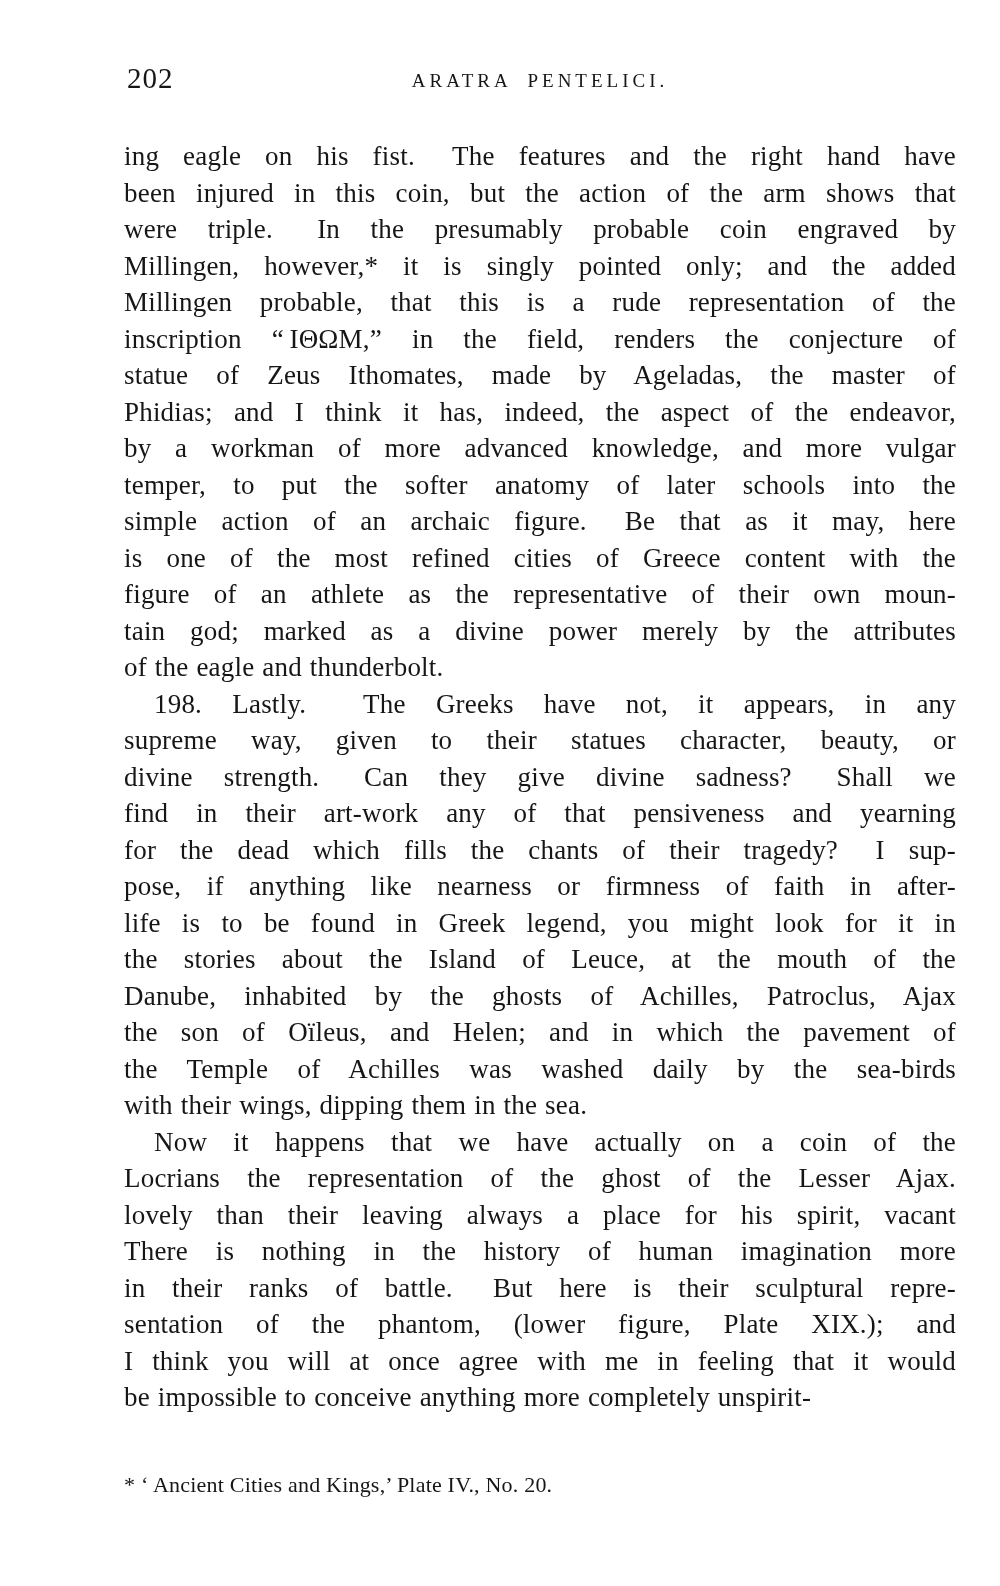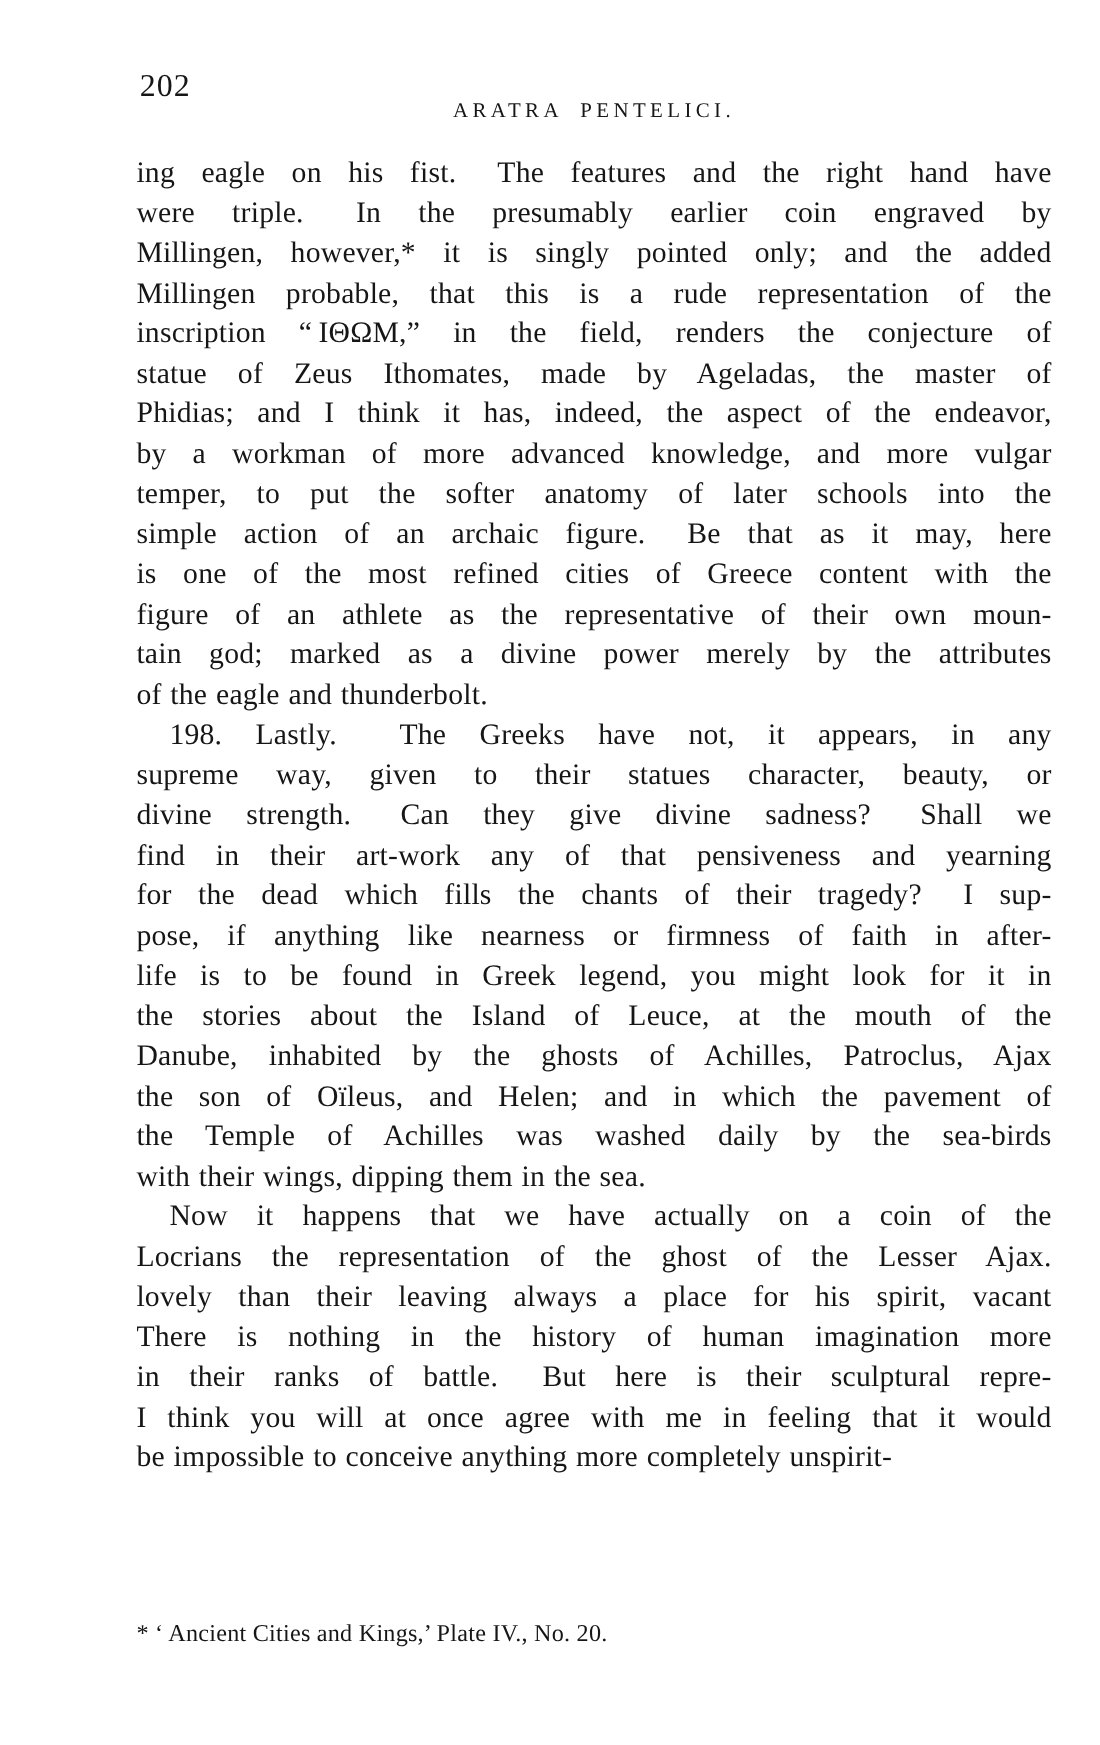--- a/index.html
+++ b/index.html
@@ -25,21 +25,20 @@
   }
   .running-head {
     position: absolute;
     left: 124px;
     width: 832px;
     top: 70px;
     text-align: center;
     font-size: 19px;
     letter-spacing: 4px;
     word-spacing: 8px;
-    margin-top: 20px;
   }
   .body-text {
     position: absolute;
     left: 124px;
     top: 138px;
     width: 832px;
     font-size: 27px;
     line-height: 36.5px;
     letter-spacing: 0.2px;
     word-spacing: 1px;
@@ -70,21 +69,22 @@
 
 <div class="page">
 
   <span class="page-number">202</span>
 
   <span class="running-head">ARATRA PENTELICI.</span>
 
   <main class="body-text">
     <div class="paragraph">
         <div class="line">ing eagle on his fist.  The features and the right hand have</div>
-        <div class="line">were triple.  In the presumably earlier coin engraved by</div>
+        <div class="line">been injured in this coin, but the action of the arm shows that</div>
+        <div class="line">were triple.  In the presumably probable coin engraved by</div>
         <div class="line">Millingen, however,* it is singly pointed only; and the added</div>
         <div class="line">Millingen probable, that this is a rude representation of the</div>
         <div class="line">inscription “ ΙΘΩΜ,” in the field, renders the conjecture of</div>
         <div class="line">statue of Zeus Ithomates, made by Ageladas, the master of</div>
         <div class="line">Phidias; and I think it has, indeed, the aspect of the endeavor,</div>
         <div class="line">by a workman of more advanced knowledge, and more vulgar</div>
         <div class="line">temper, to put the softer anatomy of later schools into the</div>
         <div class="line">simple action of an archaic figure.  Be that as it may, here</div>
         <div class="line">is one of the most refined cities of Greece content with the</div>
         <div class="line">figure of an athlete as the representative of their own moun-</div>
@@ -104,20 +104,21 @@
         <div class="line">the son of Oïleus, and Helen; and in which the pavement of</div>
         <div class="line">the Temple of Achilles was washed daily by the sea-birds</div>
         <div class="line last">with their wings, dipping them in the sea.</div>
       </div>
     <div class="paragraph">
         <div class="line indent">Now it happens that we have actually on a coin of the</div>
         <div class="line">Locrians the representation of the ghost of the Lesser Ajax.</div>
         <div class="line">lovely than their leaving always a place for his spirit, vacant</div>
         <div class="line">There is nothing in the history of human imagination more</div>
         <div class="line">in their ranks of battle.  But here is their sculptural repre-</div>
+        <div class="line">sentation of the phantom, (lower figure, Plate XIX.); and</div>
         <div class="line">I think you will at once agree with me in feeling that it would</div>
         <div class="line last">be impossible to conceive anything more completely unspirit-</div>
       </div>
   </main>
 
   <footer class="footnote">
     <span>* ‘ Ancient Cities and Kings,’ Plate IV., No. 20.</span>
   </footer>
 
 </div>

